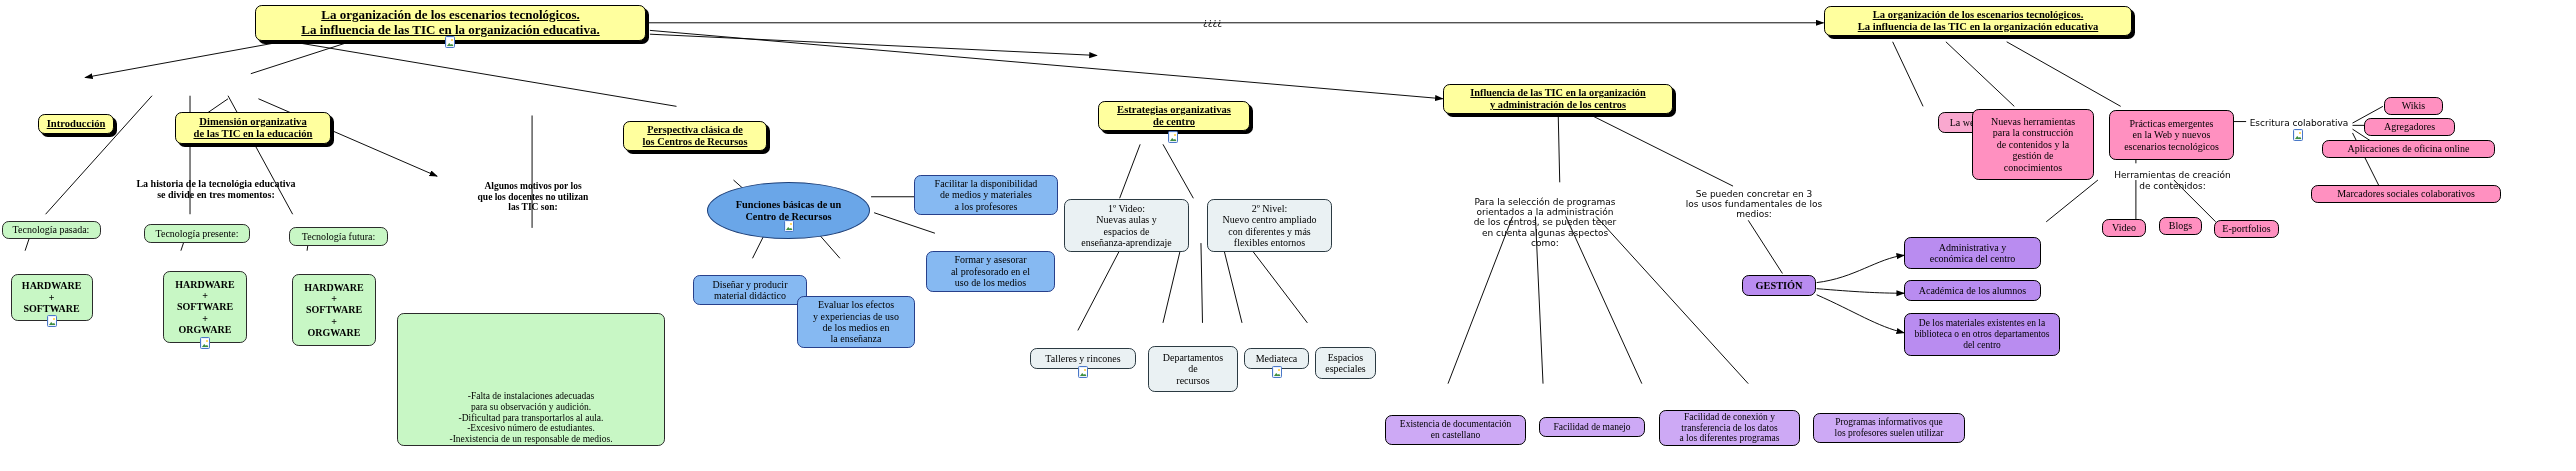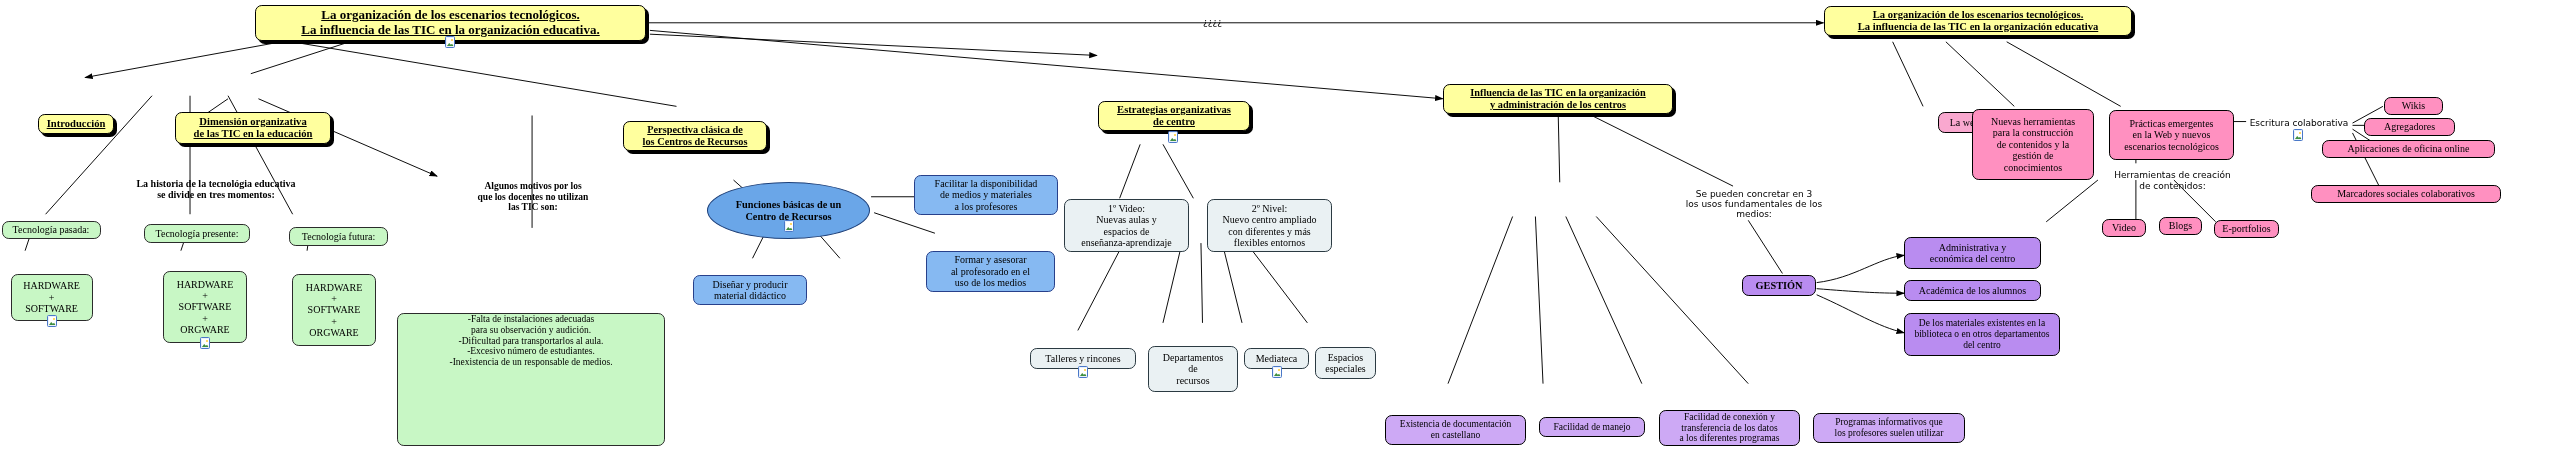--- a/index.html
+++ b/index.html
@@ -11,21 +11,21 @@
   .node{position:absolute;box-sizing:border-box;display:flex;align-items:center;
         justify-content:center;text-align:center;border:0.9px solid #000;
         border-radius:6.8px;line-height:1.14;color:#000;z-index:5;}
   .node span.txt{display:block;width:100%;white-space:pre-line;}
 
   
   .yellow{background:#ffff9e;border:1.1px solid #000;
           box-shadow:3px 3px 0 0 #000;font-weight:bold;}
   .yellow span.txt{text-decoration:underline;}
   .green{background:#c8f7c5;border:0.8px solid #2b2b2b;}
-  .greenbold{font-weight:normal;}
+  .greenbold{font-weight:bold;}
   .blue{background:#86b9f2;border:0.9px solid #27408b;}
   .pale{background:#eaf1f3;border:0.9px solid #2b3a42;}
   .pink{background:#ff90c0;border:0.9px solid #000;}
   .pinkb{background:#f9a8cf;border:0.9px solid #000;}
   .purple{background:#b98cf0;border:0.9px solid #000;}
   .lilac{background:#cda9f5;border:0.9px solid #000;}
   .ellipse{background:#6aa6e8;border:1px solid #1c3f79;border-radius:50%;
            font-weight:bold;}
   .plain{border:none;background:transparent;border-radius:0;}
   .plain2{border:none;background:transparent;border-radius:0;
@@ -208,21 +208,21 @@
 ORGWARE</span>
 </div>
 
 <div class="node plain bold" style="left:455px;top:181px;width:156px;height:32px;font-size:9.5px;">
   <span class="txt">Algunos motivos por los
 que los docentes no utilizan
 las TIC son:</span>
 </div>
 
 <div class="node green" style="left:397px;top:313px;width:268px;height:133px;font-size:9.5px;
-            align-items:flex-start;">
+            align-items:flex-end;">
   <span class="txt">-Falta de instalaciones adecuadas
 para su observación y audición.
 -Dificultad para transportarlos al aula.
 -Excesivo número de estudiantes.
 -Inexistencia de un responsable de medios.</span>
 </div>
 
 <div class="node yellow" style="left:623px;top:121px;width:144px;height:30px;font-size:10.3px;">
   <span class="txt">Perspectiva clásica de
 los Centros de Recursos</span>
@@ -248,20 +248,26 @@
   <span class="txt">Formar y asesorar
 al profesorado en el
 uso de los medios</span>
 </div>
 
 <div class="node blue" style="left:693px;top:275px;width:114px;height:30px;font-size:10px;">
   <span class="txt">Diseñar y producir
 material didáctico</span>
 </div>
 
+<div class="node blue" style="left:797px;top:296px;width:118px;height:52px;font-size:10px;">
+  <span class="txt">Evaluar los efectos
+y experiencias de uso
+de los medios en
+la enseñanza</span>
+</div>
 
 <div class="node yellow" style="left:1098px;top:101px;width:152px;height:30px;font-size:10.6px;text-align:center;">
   <span class="txt">Estrategias organizativas
 de centro</span>
 </div>
 <div class="picicon" style="left:1168px;top:131px;">
       <i></i>
       <b></b>
       <u></u>
     </div>
@@ -308,20 +314,27 @@
   <span class="txt">Espacios
 especiales</span>
 </div>
 
 
 <div class="node yellow" style="left:1443px;top:84px;width:230px;height:30px;font-size:10.3px;">
   <span class="txt">Influencia de las TIC en la organización
 y administración de los centros</span>
 </div>
 
+<div class="node plain2" style="left:1467px;top:199px;width:156px;height:47px;font-size:9px;">
+  <span class="txt">Para la selección de programas
+orientados  a la administración
+de los centros, se pueden tener
+en cuenta algunas aspectos
+como:</span>
+</div>
 
 <div class="node plain2" style="left:1682px;top:188px;width:144px;height:32px;font-size:9px;">
   <span class="txt">Se pueden concretar en 3
 los usos fundamentales de los
 medios:</span>
 </div>
 
 <div class="node lilac" style="left:1385px;top:415px;width:141px;height:30px;font-size:9.5px;">
   <span class="txt">Existencia de documentación
 en castellano</span>

